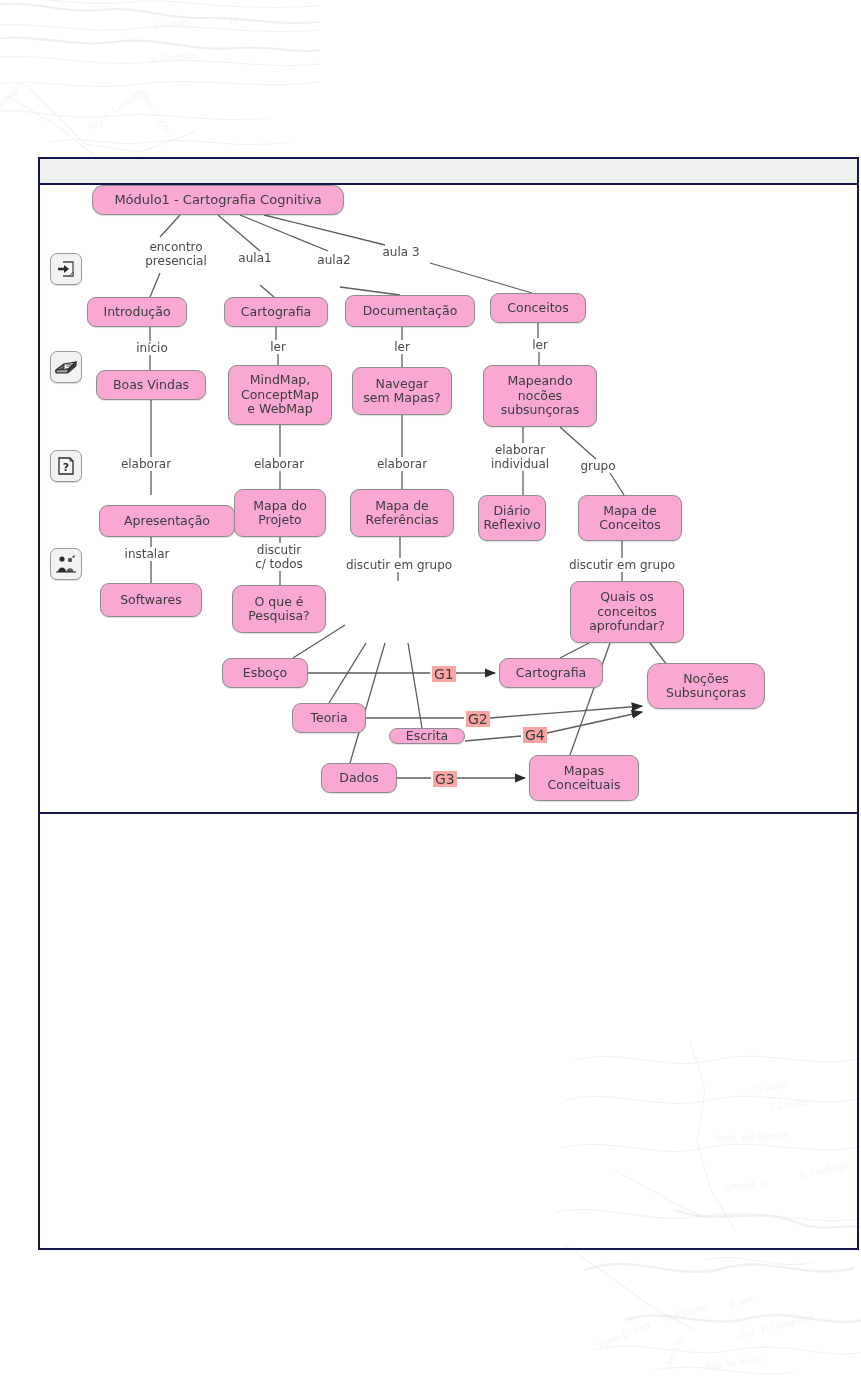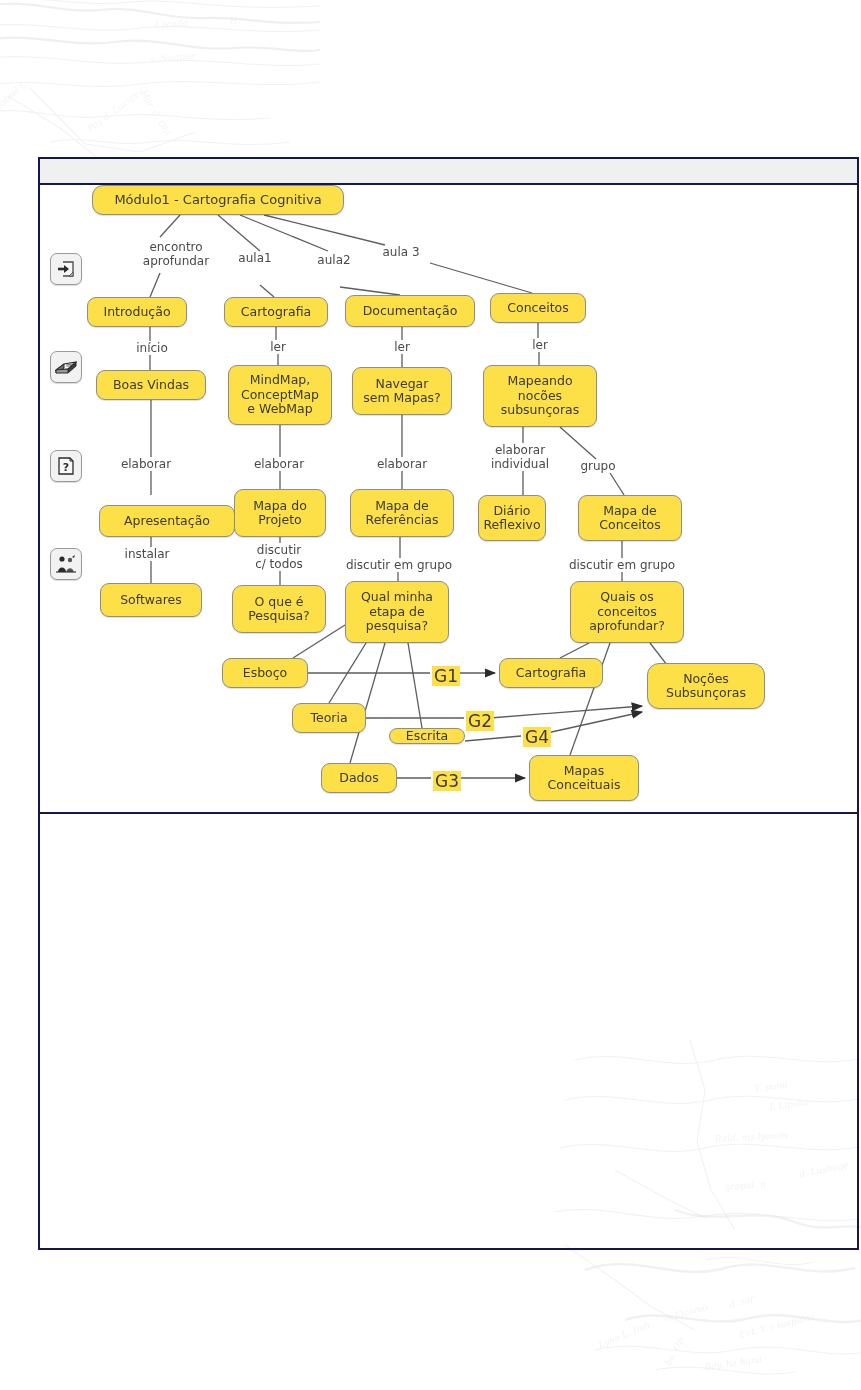--- a/index.html
+++ b/index.html
@@ -39,21 +39,21 @@
   #diagram-canvas{
     position:absolute;left:40px;top:185px;
     width:817px;height:625px;
   }
   #edge-layer{position:absolute;left:0;top:0;width:817px;height:625px;}
 
   
   .node{
     position:absolute;
     box-sizing:border-box;
-    background:#fde047;
+    background:#f9a8d4;
     border:1.6px solid #8d8d8d;
     border-radius:9px;
     color:#3b3b3b;
     font-size:12.5px;
     line-height:14.5px;
     text-align:center;
     display:flex;align-items:center;justify-content:center;
     padding:2px 5px;
     box-shadow:0 1px 1px rgba(0,0,0,.13);
     z-index:4;
@@ -67,23 +67,23 @@
     font-size:12px;
     line-height:14px;
     text-align:center;
     white-space:pre-line;
     z-index:3;
     background:transparent;
   }
   .glabel{
     position:absolute;
     color:#3b3b3b;
-    font-size:17px;
+    font-size:14px;
     z-index:5;
-    background:#fde047;
+    background:#fca5a5;
     padding:0 2px;
   }
 
   
   .side-icon{
     position:absolute;
     width:32px;height:32px;
     box-sizing:border-box;
     background:#f2f2f2;
     border:1.6px solid #9a9a9a;
@@ -256,39 +256,36 @@
   <div class="node" style="left:310px;top:304px;width:104px;height:48px;white-space:pre-line;">Mapa de
 Referências</div>
   <div class="node" style="left:438px;top:310px;width:68px;height:46px;white-space:pre-line;">Diário
 Reflexivo</div>
   <div class="node" style="left:538px;top:310px;width:104px;height:46px;white-space:pre-line;">Mapa de
 Conceitos</div>
 
   <div class="node" style="left:60px;top:398px;width:102px;height:34px;">Softwares</div>
   <div class="node" style="left:192px;top:400px;width:94px;height:48px;white-space:pre-line;border-radius:10px;">O que é
 Pesquisa?</div>
-  <div class="node" style="left:305px;top:396px;width:104px;height:62px;white-space:pre-line;">Qual minha
-etapa de
-pesquisa?</div>
   <div class="node" style="left:530px;top:396px;width:114px;height:62px;white-space:pre-line;">Quais os
 conceitos
 aprofundar?</div>
 
   <div class="node" style="left:182px;top:473px;width:86px;height:30px;">Esboço</div>
   <div class="node" style="left:459px;top:473px;width:104px;height:30px;">Cartografia</div>
   <div class="node" style="left:252px;top:518px;width:74px;height:30px;">Teoria</div>
   <div class="node" style="left:607px;top:478px;width:118px;height:46px;white-space:pre-line;border-radius:12px;">Noções
 Subsunçoras</div>
   <div class="node" style="left:349px;top:543px;width:76px;height:16px;">Escrita</div>
   <div class="node" style="left:281px;top:578px;width:76px;height:30px;">Dados</div>
   <div class="node" style="left:489px;top:570px;width:110px;height:46px;white-space:pre-line;">Mapas
 Conceituais</div>
 
   <div class="edge-label" style="left:88px;top:55px;width:96px;">encontro
-aprofundar</div>
+presencial</div>
   <div class="edge-label" style="left:190px;top:66px;width:50px;">aula1</div>
   <div class="edge-label" style="left:268px;top:68px;width:52px;">aula2</div>
   <div class="edge-label" style="left:333px;top:60px;width:56px;">aula 3</div>
   <div class="edge-label" style="left:86px;top:156px;width:52px;">início</div>
   <div class="edge-label" style="left:224px;top:155px;width:28px;">ler</div>
   <div class="edge-label" style="left:348px;top:155px;width:28px;">ler</div>
   <div class="edge-label" style="left:486px;top:153px;width:28px;">ler</div>
   <div class="edge-label" style="left:71px;top:272px;width:70px;">elaborar</div>
   <div class="edge-label" style="left:204px;top:272px;width:70px;">elaborar</div>
   <div class="edge-label" style="left:327px;top:272px;width:70px;">elaborar</div>

